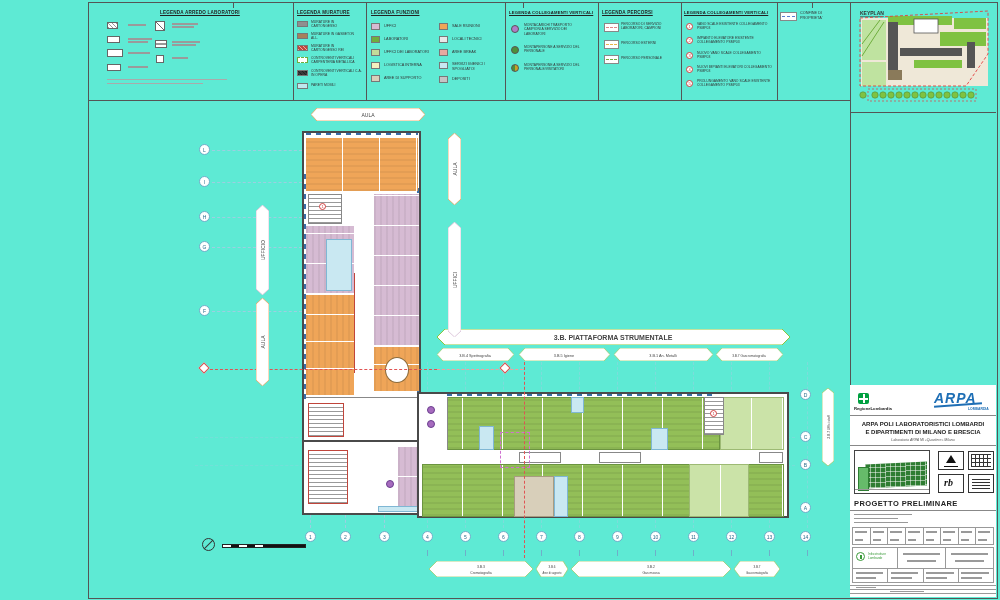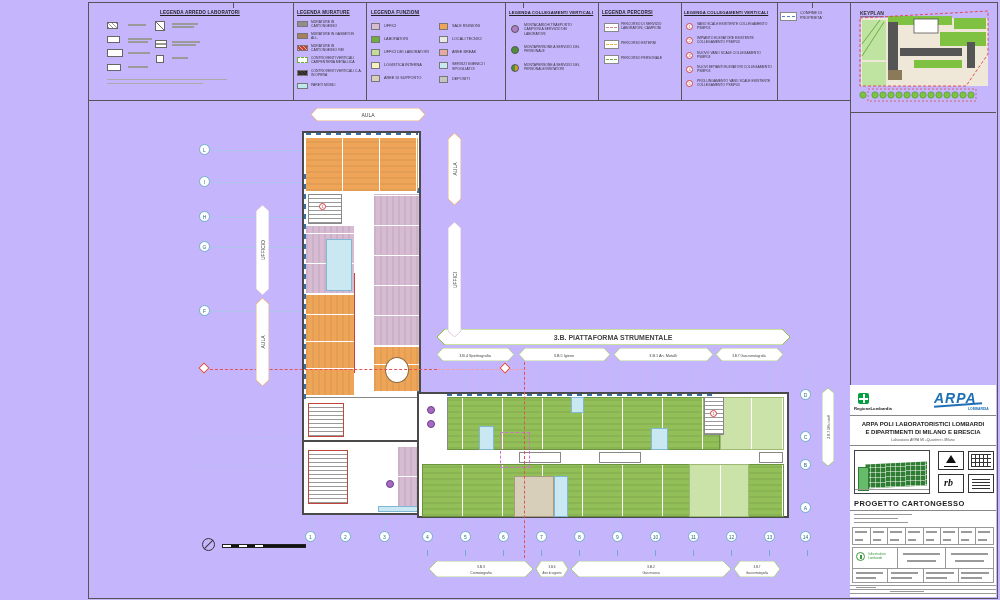--- a/index.html
+++ b/index.html
@@ -1,16 +1,16 @@
 <!DOCTYPE html>
 <html><head>
 <meta charset="utf-8">
 <style>
   html,body{margin:0;padding:0;background:#fff;}
-  #sheet{position:relative;width:1000px;height:600px;background:#c4b5fd;overflow:hidden;
+  #sheet{position:relative;width:1000px;height:600px;background:#5eead4;overflow:hidden;
          font-family:"Liberation Sans",sans-serif;color:#333;}
   .abs{position:absolute;}
   .line{position:absolute;background:#555;}
   
   .lg-title{position:absolute;font-size:4.6px;font-weight:bold;text-decoration:underline;color:#222;letter-spacing:.2px;white-space:nowrap;}
   .lg-label{position:absolute;font-size:3.4px;line-height:1.25;color:#333;}
   .sw{position:absolute;width:11px;height:6px;border:.5px solid #777;box-sizing:border-box;}
   .sw-hatch-red{background-image:repeating-linear-gradient(45deg,rgba(255,255,255,.55) 0 1px,transparent 1px 3px);}
   .sw-hatch-dark{background-image:repeating-linear-gradient(45deg,#222 0 1px,transparent 1px 2.5px);}
   .sw-dash-green{border:1px dashed #6FAE3E;background:#fff;}
@@ -436,21 +436,21 @@
           <div class="grid-ico"></div>
         </div>
       <div class="icon-box">
         <div style="position:absolute;left:5px;top:2px;font-family:'Liberation Serif',serif;font-weight:bold;font-style:italic;font-size:10px;color:#111;">rb</div>
       </div>
       <div class="icon-box">
           <div class="stripe-ico"></div>
         </div>
     </div>
 
-    <div class="tb-text" style="left:4px;top:114px;font-size:7.5px;font-weight:bold;letter-spacing:.4px;">PROGETTO CARTONGESSO</div>
+    <div class="tb-text" style="left:4px;top:114px;font-size:7.5px;font-weight:bold;letter-spacing:.4px;">PROGETTO PRELIMINARE</div>
     <div class="line" style="left:0;top:125px;width:146px;height:1px;background:#888;"></div>
     <div class="bar" style="left:4px;top:129px;width:58px;height:1.4px;background:#999;"></div>
     <div class="bar" style="left:4px;top:133px;width:44px;height:1.4px;background:#999;"></div>
     <div class="bar" style="left:4px;top:137px;width:54px;height:1.4px;background:#999;"></div>
 
     <div class="abs" style="left:2px;top:142px;width:142px;height:18px;border:.8px solid #999;display:flex;box-sizing:border-box;">
       <div class="tbl-cell">
           <div class="bar" style="left:2px;top:3px;width:70%;"></div>
           <div class="bar" style="left:2px;top:11px;width:50%;"></div>
         </div>

